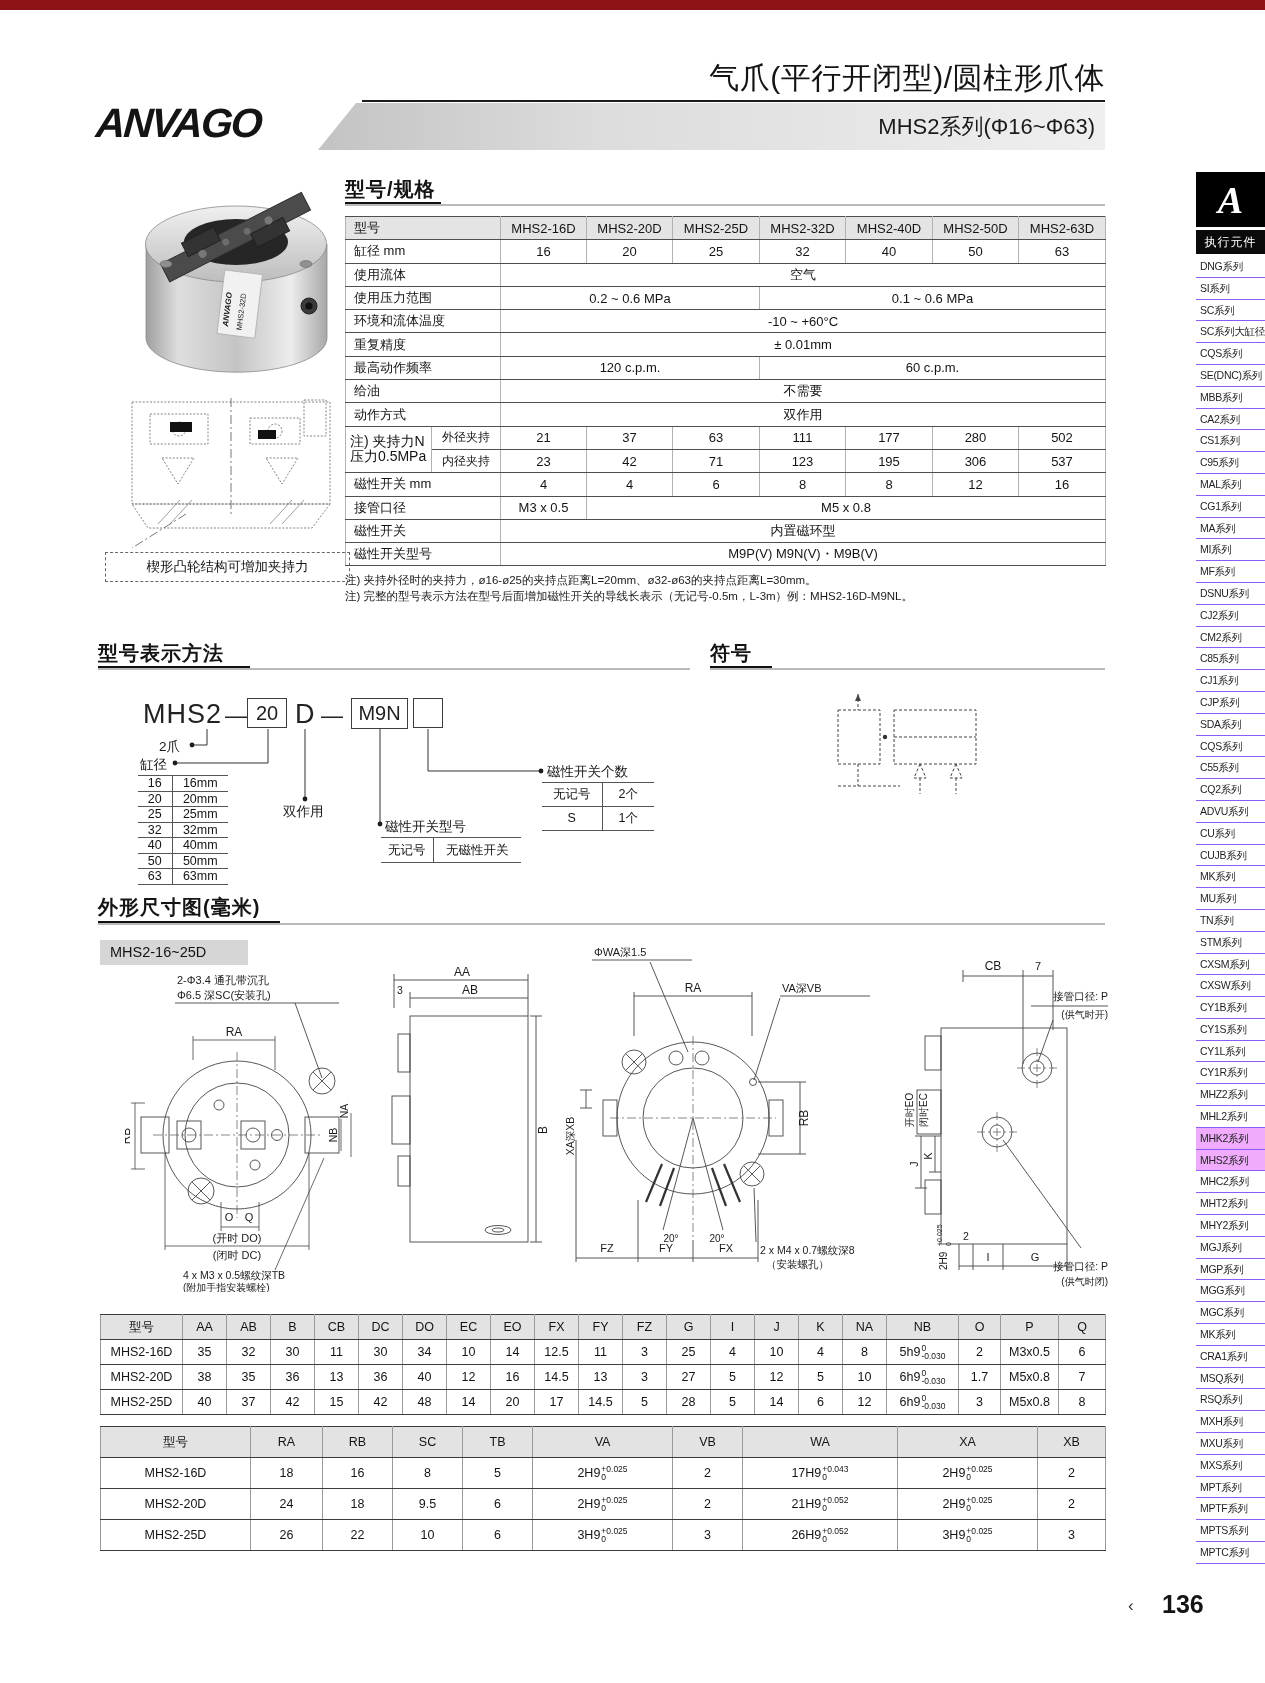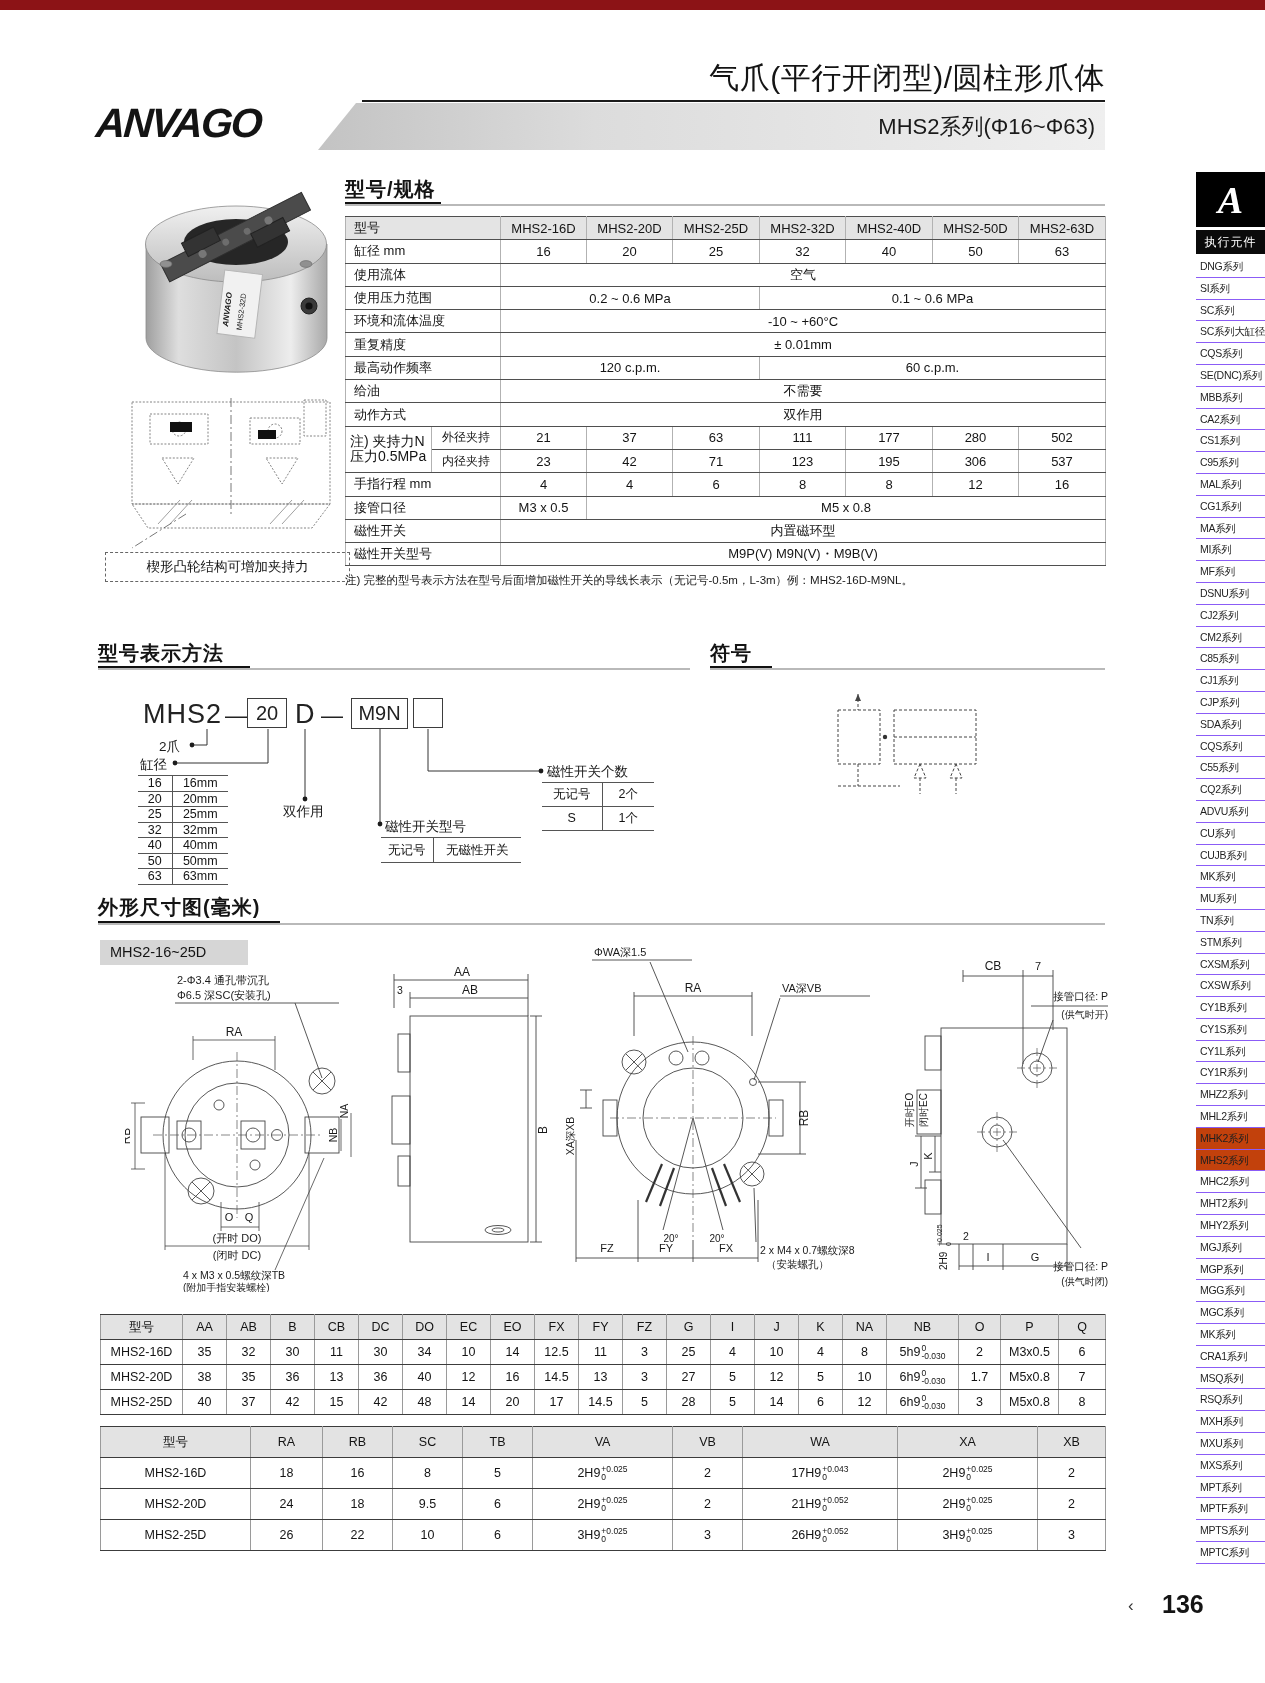--- a/index.html
+++ b/index.html
@@ -16,21 +16,21 @@
   .band-topline{left:362px;top:100px;width:743px;height:2px;background:#1c1c1c}
   .band{left:318px;top:103px;width:787px;height:47px;background:linear-gradient(90deg,#c3c3c3 0,#dcdcdc 35%,#efefef 100%);clip-path:polygon(38px 0,100% 0,100% 100%,0 100%)}
   .band-text{width:100%;height:100%;text-align:right;line-height:47px;font-size:22px;padding-right:10px;color:#1a1a1a}
 
   
   .sb-tab{left:1196px;top:172px;width:69px;height:55px;background:#000;color:#fff;display:flex;align-items:center;justify-content:center}
   .sb-tab span{font-family:"Liberation Serif","DejaVu Serif",serif;font-style:italic;font-weight:bold;font-size:38px}
   .sb-title{left:1196px;top:230px;width:69px;height:24px;background:#0a0a0a;color:#fff;font-size:12px;text-align:center;line-height:24px;letter-spacing:1px}
   .sb-list{left:1196px;top:256px;width:69px}
   .sb-item{height:21.8px;line-height:21.8px;font-size:10.5px;letter-spacing:-.3px;border-bottom:1px solid #8b5cf6;padding-left:4px;color:#1f1f1f;white-space:nowrap;overflow:hidden;cursor:pointer}
-  .sb-item.hl{background:#c2410c}
+  .sb-item.hl{background:#f0abfc}
 
   
   .sec-head{font-size:20px;font-weight:bold;letter-spacing:1px}
   .bar-black{background:#111;height:4px}
   .bar-gray{background:#b9b9b9;height:2px}
 
   
   table{border-collapse:collapse;table-layout:fixed}
   .spec{width:760px}
   .spec td{border:1px solid #b2b2b2;border-top:1.5px solid #4f4f4f;border-bottom:1.5px solid #4f4f4f;font-size:13px;text-align:center;height:23.3px;padding:0 3px;overflow:hidden}
@@ -294,21 +294,21 @@
         <td class="sub">内径夹持</td>
         <td>23</td>
         <td>42</td>
         <td>71</td>
         <td>123</td>
         <td>195</td>
         <td>306</td>
         <td>537</td>
       </tr>
       <tr>
-        <td colspan="2" class="lab">手指行程 mm</td>
+        <td colspan="2" class="lab">磁性开关 mm</td>
         <td>4</td>
         <td>4</td>
         <td>6</td>
         <td>8</td>
         <td>8</td>
         <td>12</td>
         <td>16</td>
       </tr>
       <tr>
         <td colspan="2" class="lab">接管口径</td>
@@ -319,20 +319,21 @@
         <td colspan="2" class="lab">磁性开关</td>
         <td colspan="7">内置磁环型</td>
       </tr>
       <tr>
         <td colspan="2" class="lab">磁性开关型号</td>
         <td colspan="7">M9P(V) M9N(V)・M9B(V)</td>
       </tr>
     </tbody>
 </table>
 <div class="abs notes" style="left:345px;top:572px;width:770px">
+  <div>注) 夹持外径时的夹持力，ø16-ø25的夹持点距离L=20mm、ø32-ø63的夹持点距离L=30mm。</div>
   <div>注) 完整的型号表示方法在型号后面增加磁性开关的导线长表示（无记号-0.5m，L-3m）例：MHS2-16D-M9NL。</div>
 </div>
 
 <div class="abs sec-head" style="left:98px;top:640px">型号表示方法</div>
 <div class="abs bar-black" style="left:98px;top:666px;width:152px"></div>
 <div class="abs bar-gray" style="left:98px;top:668px;width:592px"></div>
 
 <div class="abs" style="left:95px;top:672px;width:600px;height:220px">
   <svg class="abs" style="left:0;top:0" width="600" height="220">
     <g stroke="#333" stroke-width="1" fill="none">

